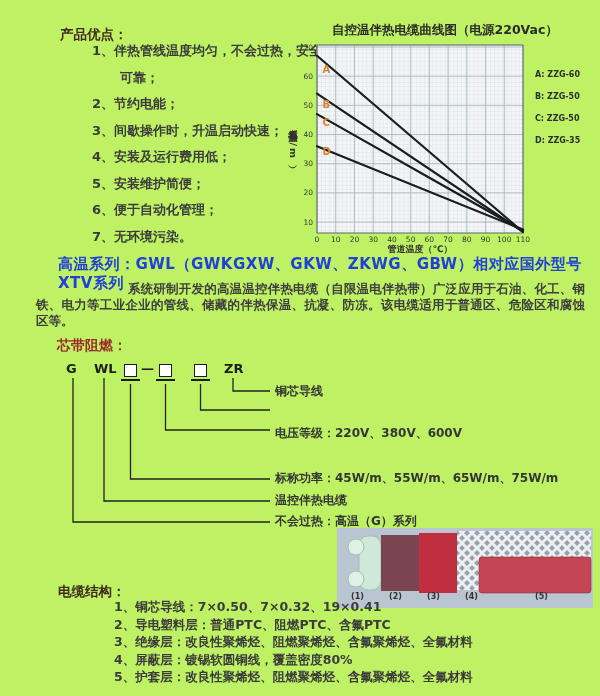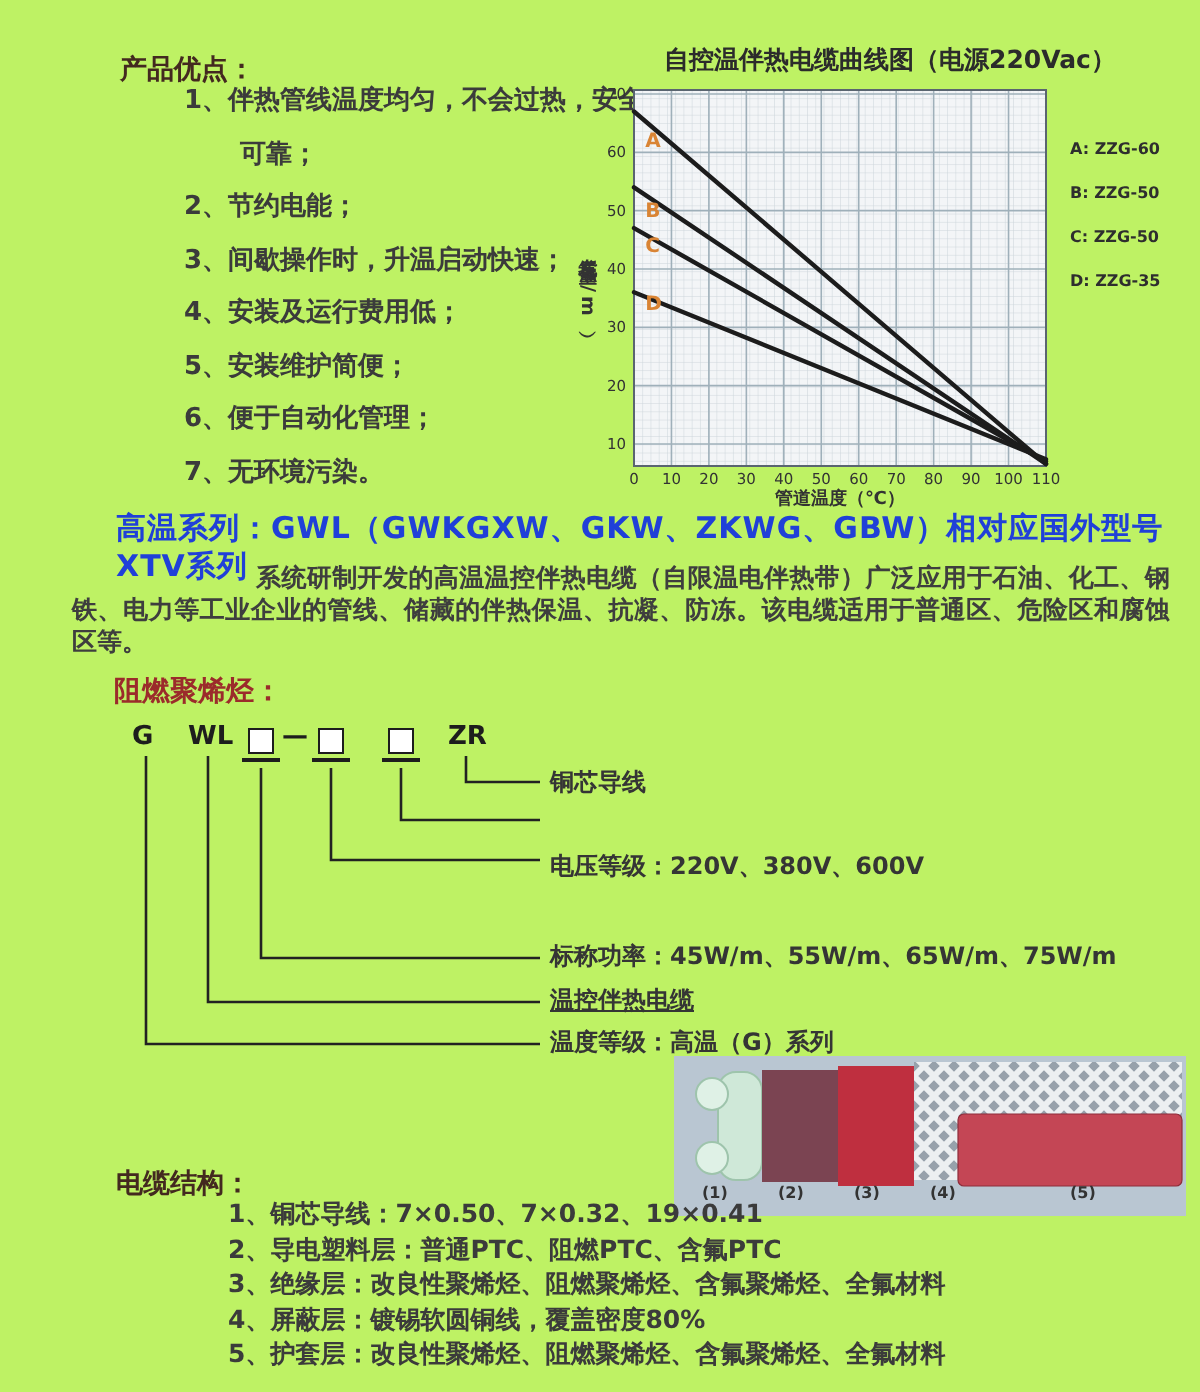--- a/index.html
+++ b/index.html
@@ -130,21 +130,21 @@
         <div class="lg-row">B: ZZG-50</div>
         <div class="lg-row">C: ZZG-50</div>
         <div class="lg-row">D: ZZG-35</div>
       </div>
   </div>
 
   <div id="series-heading" class="abs hd-blue">高温系列：GWL（GWKGXW、GKW、ZKWG、GBW）相对应国外型号XTV系列</div>
 
   <div id="intro" class="abs">系统研制开发的高温温控伴热电缆（自限温电伴热带）广泛应用于石油、化工、钢铁、电力等工业企业的管线、储藏的伴热保温、抗凝、防冻。该电缆适用于普通区、危险区和腐蚀区等。</div>
 
-  <div class="abs hd-maroon" style="left:57px;top:337px;">阻燃聚烯烃：</div>
+  <div class="abs hd-maroon" style="left:57px;top:337px;">芯带阻燃：</div>
 
   <span class="code-sym" style="left:66px;">G</span>
   <span class="code-sym" style="left:94px;">WL</span>
   <span class="code-box" style="left:124px;"></span>
   <span class="code-sym" style="left:141px;">—</span>
   <span class="code-box" style="left:159px;"></span>
   <span class="code-box" style="left:194px;"></span>
   <span class="code-sym" style="left:224px;">ZR</span>
 
   <svg class="abs" style="left:55px;top:358px;" width="240" height="172" viewBox="0 0 240 172">
@@ -154,22 +154,22 @@
       <polyline points="110.5,26 110.5,72 215,72"></polyline>
       <polyline points="75.5,26 75.5,121 215,121"></polyline>
       <polyline points="49,20 49,143 215,143"></polyline>
       <polyline points="18,20 18,164 215,164"></polyline>
     </g>
   </svg>
 
   <div class="callout" style="top:384px;">铜芯导线</div>
   <div class="callout" style="top:426px;">电压等级：220V、380V、600V</div>
   <div class="callout" style="top:471px;">标称功率：45W/m、55W/m、65W/m、75W/m</div>
-  <div class="callout" style="top:493px;text-decoration:underline;">温控伴热电缆</div>
-  <div class="callout" style="top:514px;">温度等级：高温（G）系列</div>
+  <div class="callout" style="top:493px;">温控伴热电缆</div>
+  <div class="callout" style="top:514px;">不会过热：高温（G）系列</div>
 
   <div id="cable-fig" class="abs">
     <svg width="256" height="80" viewBox="0 0 256 80">
       <defs>
         <pattern id="weave" width="10" height="10" patternUnits="userSpaceOnUse">
           <rect width="10" height="10" fill="#97a1ab"></rect>
           <path d="M-2,12 L12,-2 M-2,-2 L12,12" stroke="#eceff1" stroke-width="3"></path>
         </pattern>
       </defs>
       <rect x="0" y="0" width="256" height="80" fill="#b9c6d2"></rect>

